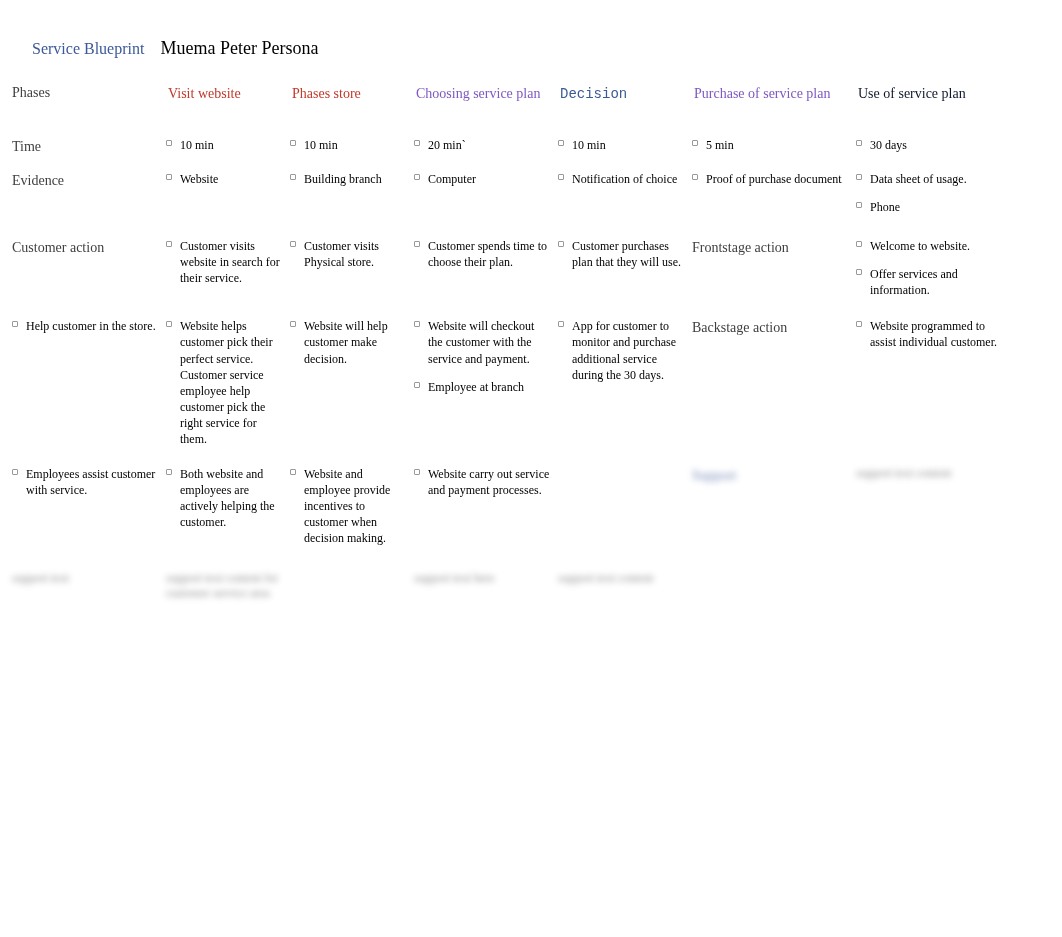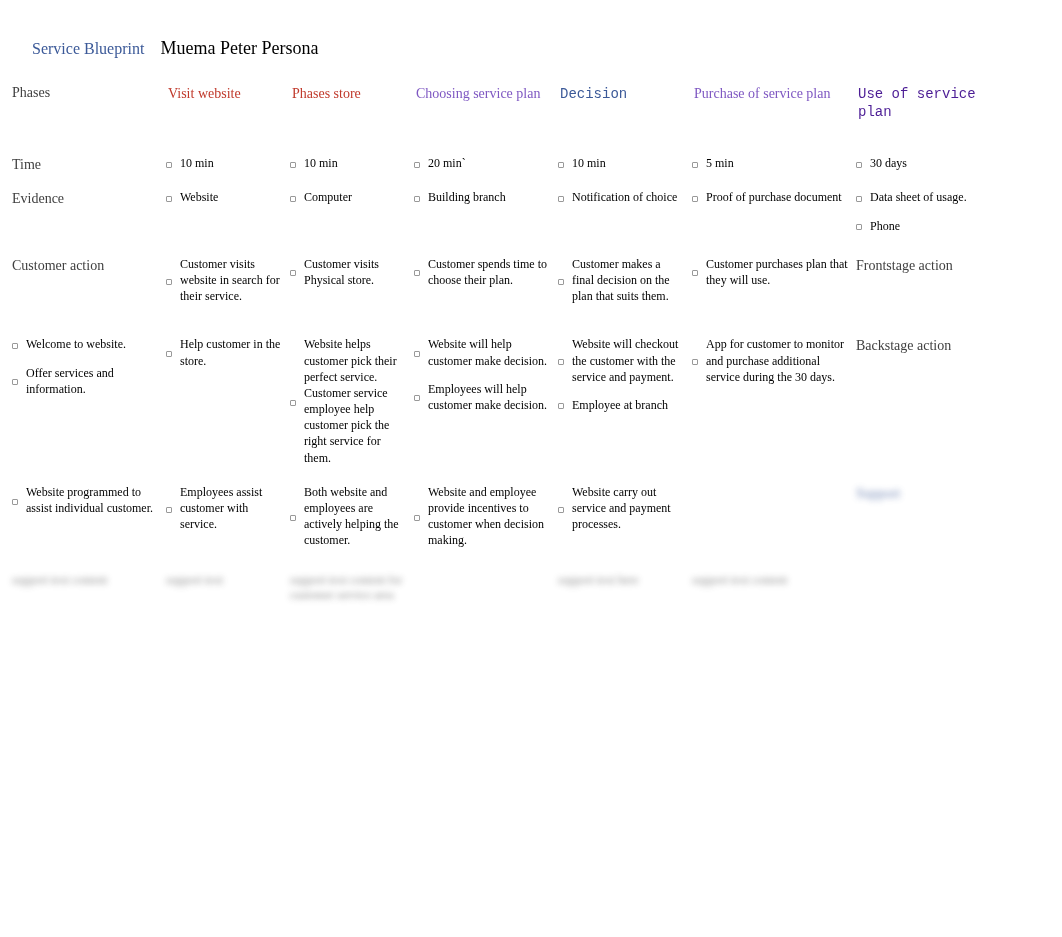--- a/index.html
+++ b/index.html
@@ -53,21 +53,21 @@
       padding: 6px 2px;
       line-height: 1.35;
     }
     .bullet-block {
       display: flex;
       flex-direction: column;
       gap: 12px;
     }
     .item {
       display: flex;
-      align-items: center;
+      align-items: flex-start;
       gap: 8px;
     }
     .bullet {
       width: 6px;
       height: 6px;
       border: 1px solid #999;
       border-radius: 1px;
       display: inline-block;
       flex-shrink: 0;
       margin-top: 3px;
@@ -93,21 +93,21 @@
     }
     .evidence-row { padding-bottom: 10px; }
     .customer-row { padding-bottom: 20px; }
     .time-row     { padding-bottom: 4px; }
     .front-row    { padding-bottom: 6px; }
     .back-row     { padding-bottom: 12px; }
 
     .c-red    { color: #c0392b; }
     .c-blue   { color: #3b5998; font-family: Liberation Mono, monospace; }
     .c-purple { color: #7e57c2; }
-    .c-green  { color: #4c1d95; font-family: Liberation Mono, monospace; }
+    .c-green  { color: #0f172a; }
 
     .bottom-fade {
       position: absolute;
       left: 0;
       right: 0;
       bottom: 300px;
       height: 40px;
       background: linear-gradient(to bottom, rgba(255,255,255,0), rgba(255,255,255,0.9));
       pointer-events: none;
     }
@@ -183,29 +183,29 @@
         <div class="item">
           <span class="bullet"></span>
           <span class="item-text">Website</span>
         </div>
       </div>
     </div>
     <div class="cell evidence-row">
       <div class="bullet-block">
         <div class="item">
           <span class="bullet"></span>
+          <span class="item-text">Building branch</span>
+        </div>
+      </div>
+    </div>
+    <div class="cell evidence-row">
+      <div class="bullet-block">
+        <div class="item">
+          <span class="bullet"></span>
           <span class="item-text">Computer</span>
-        </div>
-      </div>
-    </div>
-    <div class="cell evidence-row">
-      <div class="bullet-block">
-        <div class="item">
-          <span class="bullet"></span>
-          <span class="item-text">Building branch</span>
         </div>
       </div>
     </div>
     <div class="cell evidence-row">
       <div class="bullet-block">
         <div class="item">
           <span class="bullet"></span>
           <span class="item-text">Notification of choice</span>
         </div>
       </div>
@@ -252,28 +252,20 @@
         <div class="item">
           <span class="bullet"></span>
           <span class="item-text">Customer spends time to choose their plan.</span>
         </div>
       </div>
     </div>
     <div class="cell customer-row">
       <div class="bullet-block">
         <div class="item">
           <span class="bullet"></span>
-          <span class="item-text">Customer makes a final decision on the plan that suits them.</span>
-        </div>
-      </div>
-    </div>
-    <div class="cell customer-row">
-      <div class="bullet-block">
-        <div class="item">
-          <span class="bullet"></span>
           <span class="item-text">Customer purchases plan that they will use.</span>
         </div>
       </div>
     </div>
     <div class="row-label">Frontstage action</div>
     <div class="cell front-row">
       <div class="bullet-block">
         <div class="item">
           <span class="bullet"></span>
           <span class="item-text">Welcome to website.</span>
@@ -298,24 +290,20 @@
           <span class="bullet"></span>
           <span class="item-text">Website helps customer pick their perfect service. Customer service employee help customer pick the right service for them.</span>
         </div>
       </div>
     </div>
     <div class="cell front-row">
       <div class="bullet-block">
         <div class="item">
           <span class="bullet"></span>
           <span class="item-text">Website will help customer make decision.</span>
-        </div>
-        <div class="item">
-          <span class="bullet"></span>
-          <span class="item-text">Employees will help customer make decision.</span>
         </div>
       </div>
     </div>
     <div class="cell front-row">
       <div class="bullet-block">
         <div class="item">
           <span class="bullet"></span>
           <span class="item-text">Website will checkout the customer with the service and payment.</span>
         </div>
         <div class="item">

